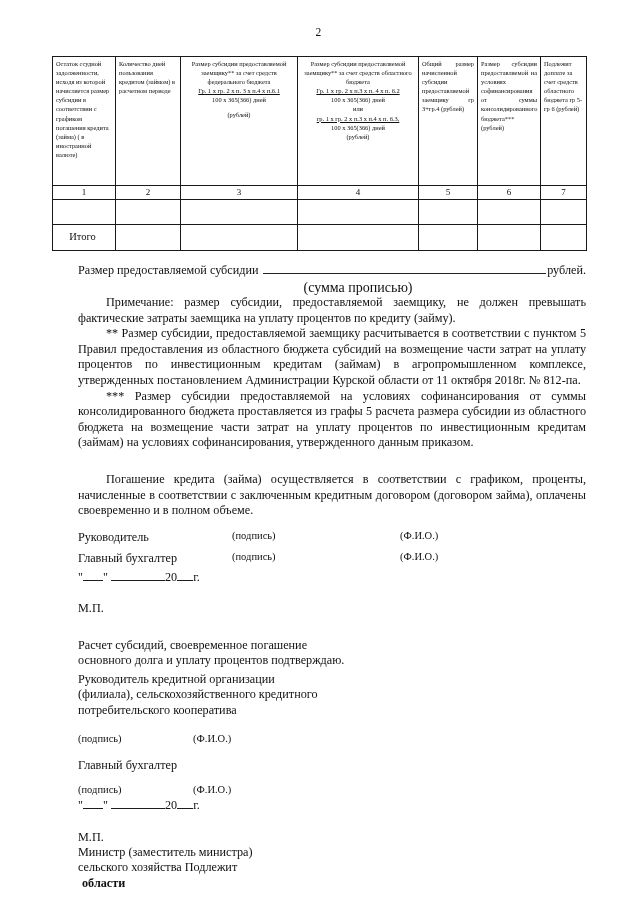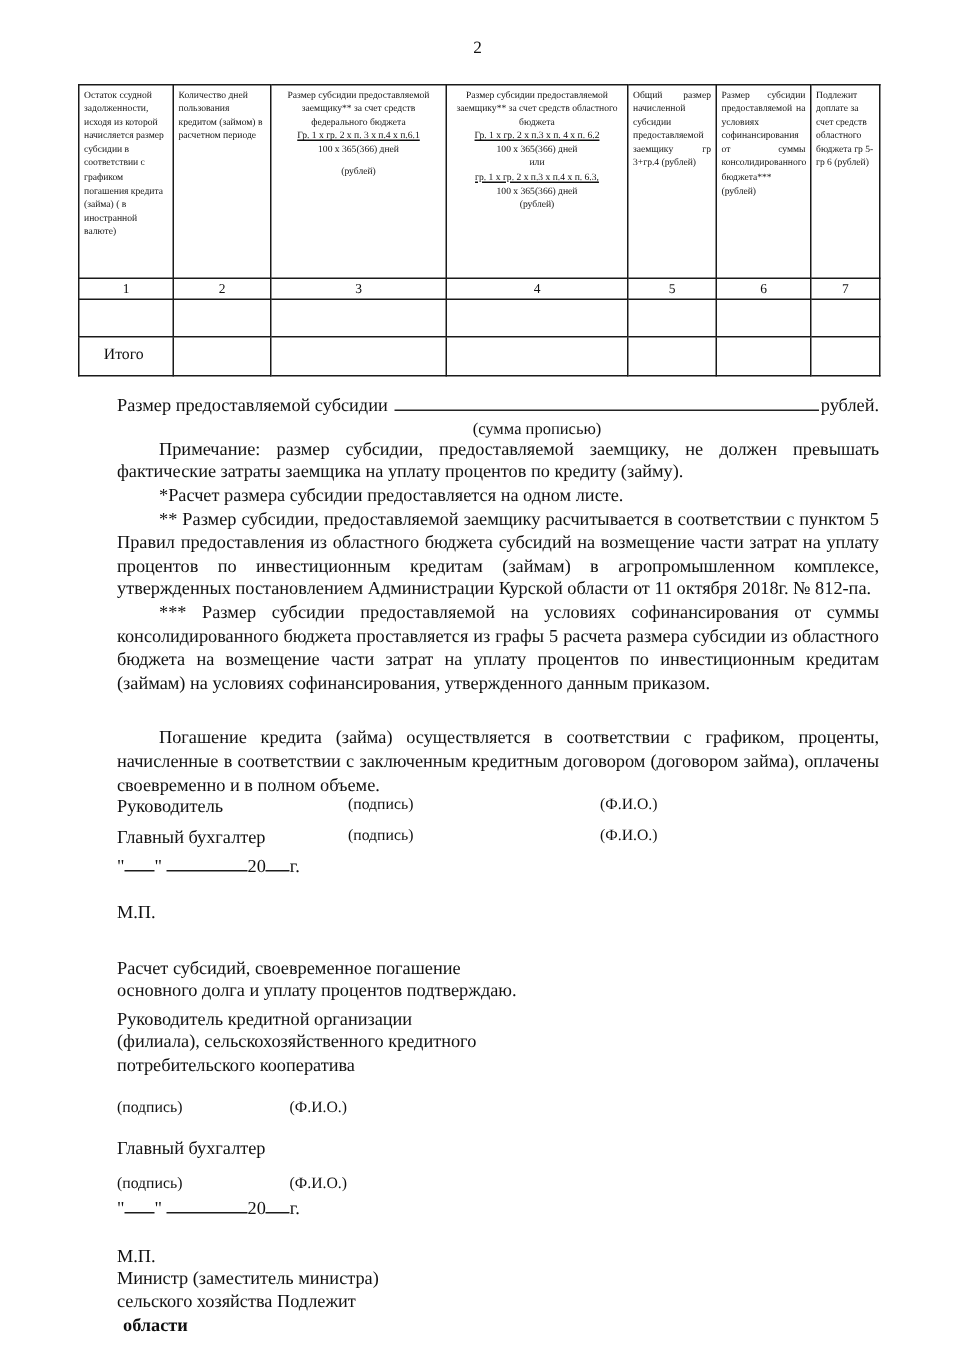--- a/index.html
+++ b/index.html
@@ -108,21 +108,21 @@
   }
   .subsidy-line .lbl { white-space: nowrap; padding-left: 0px; }
   .subsidy-line .fill {
     flex: 1 1 auto;
     border-bottom: 1px solid #222;
     margin: 0 1px 0 5px;
     height: 11px;
   }
   .subsidy-line .tail { white-space: nowrap; }
   .caption-sum {
-    font-size: 11px;
+    font-size: 14px;
     text-align: center;
     width: 300px;
     margin-left: 130px;
     text-indent: 0;
     line-height: 1.1;
     padding-top: 1px;
   }
 
   
   .sig-block { position: absolute; }
@@ -247,21 +247,20 @@
   <div class="content">
 
     <div class="subsidy-line">
       <span class="lbl">Размер предоставляемой субсидии</span>
       <span class="fill"></span>
       <span class="tail">рублей.</span>
     </div>
     <div class="caption-sum">(сумма прописью)</div>
 
     <p class="para">Примечание: размер субсидии, предоставляемой заемщику, не должен превышать фактические затраты заемщика на уплату процентов по кредиту (займу).</p>
-    <p class="para">*Расчет размера субсидии предоставляется на одном листе.</p>
     <p class="para">** Размер субсидии, предоставляемой заемщику расчитывается в соответствии с пунктом 5 Правил предоставления из областного бюджета субсидий на возмещение части затрат на уплату процентов по инвестиционным кредитам (займам) в агропромышленном комплексе, утвержденных постановлением Администрации Курской области от   11 октября 2018г. № 812-па.</p>
     <p class="para">*** Размер субсидии предоставляемой на условиях софинансирования от суммы консолидированного бюджета проставляется из графы 5 расчета размера субсидии из областного бюджета на возмещение части затрат на уплату процентов по инвестиционным кредитам (займам) на условиях софинансирования, утвержденного данным приказом.</p>
 
     <div class="spacer-lg"></div>
 
     <p class="para">Погашение кредита (займа) осуществляется в соответствии с графиком, проценты, начисленные в соответствии с заключенным кредитным договором (договором займа), оплачены своевременно и в полном объеме.</p>
   </div>
 
   <div class="sig-block" style="left:78px; top:528px; width:510px;">
 

